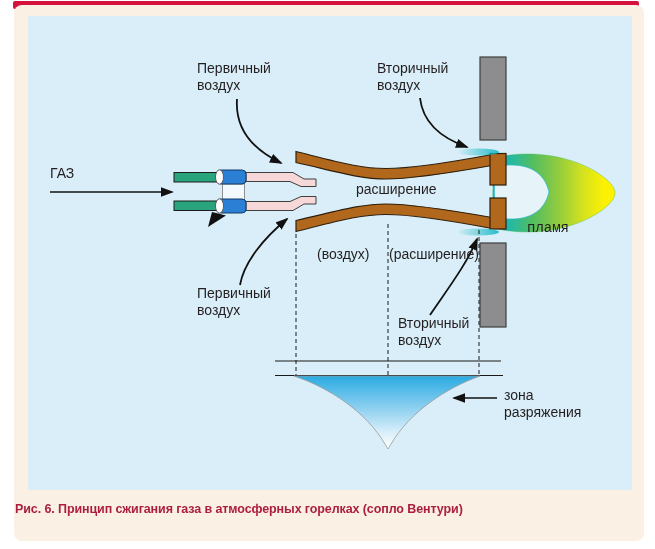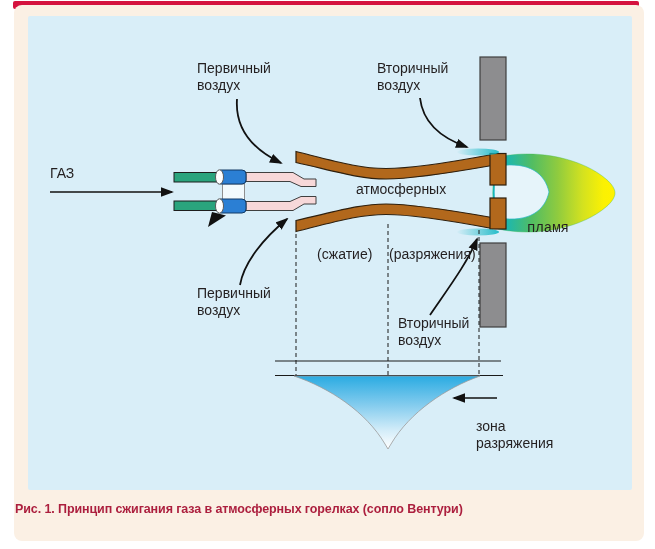--- a/index.html
+++ b/index.html
@@ -28,21 +28,21 @@
   .lbl-gas{left:50px;top:165px;text-align:center;}
   .lbl-gas-nozzle{left:50px;top:231px;}
   .lbl-primary-top{left:197px;top:60px;}
   .lbl-secondary-top{left:377px;top:60px;}
   .lbl-mixing{left:356px;top:181px;}
   .lbl-compression{left:317px;top:246px;}
   .lbl-expansion{left:389px;top:246px;}
   .lbl-flame{left:527px;top:220px;font-family:Liberation Mono, monospace;}
   .lbl-primary-bottom{left:197px;top:285px;}
   .lbl-secondary-bottom{left:398px;top:315px;}
-  .lbl-vacuum{left:476px;top:387px;margin-top:31px;}
+  .lbl-vacuum{left:504px;top:387px;}
   .caption{
     position:absolute;left:15px;top:501px;width:622px;
     color:#ac1f3e;font-size:12.5px;font-weight:bold;line-height:16px;
     letter-spacing:-0.1px;
   }
 </style>
 </head>
 <body>
 
 <div class="stage">
@@ -119,25 +119,25 @@
     <line x1="275" y1="375.5" x2="503" y2="375.5" stroke="#1a1a1a" stroke-width="1.2"></line>
 
     <path d="M294,376 C330,388 366,412 385,444 L388,449 L391,444 C410,412 446,388 480,376 Z" fill="url(#vacGrad)" stroke="#9a9a9a" stroke-width="0.8"></path>
   </svg>
 
   <div class="lbl lbl-gas">ГАЗ</div>
   <div class="lbl lbl-primary-top">Первичный
 воздух</div>
   <div class="lbl lbl-secondary-top">Вторичный
 воздух</div>
-  <div class="lbl lbl-mixing">атмосферных</div>
-  <div class="lbl lbl-compression">(сжатие)</div>
-  <div class="lbl lbl-expansion">(разряжения)</div>
+  <div class="lbl lbl-mixing">расширение</div>
+  <div class="lbl lbl-compression">(воздух)</div>
+  <div class="lbl lbl-expansion">(расширение)</div>
   <div class="lbl lbl-flame">пламя</div>
   <div class="lbl lbl-primary-bottom">Первичный
 воздух</div>
   <div class="lbl lbl-secondary-bottom">Вторичный
 воздух</div>
   <div class="lbl lbl-vacuum">зона
 разряжения</div>
 
-  <div class="caption">Рис. 1. Принцип сжигания газа в атмосферных горелках (сопло Вентури)</div>
+  <div class="caption">Рис. 6. Принцип сжигания газа в атмосферных горелках (сопло Вентури)</div>
 </div>
 
 </body></html>

